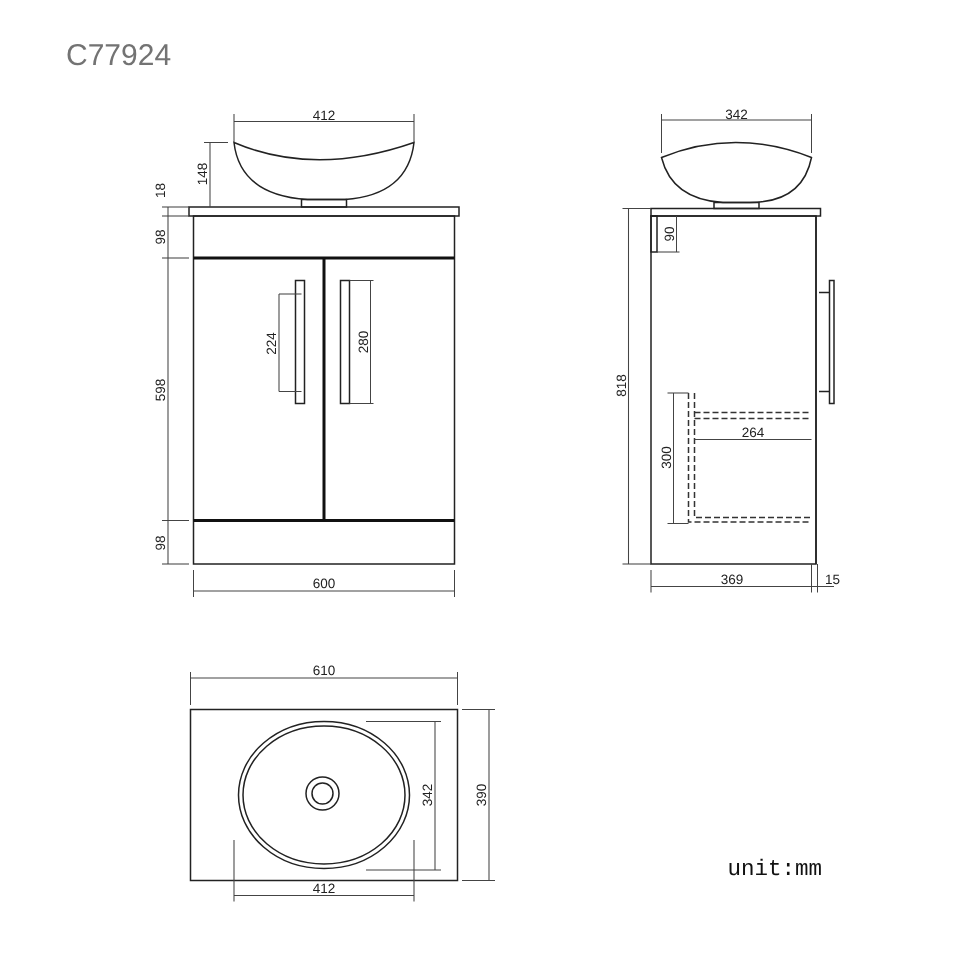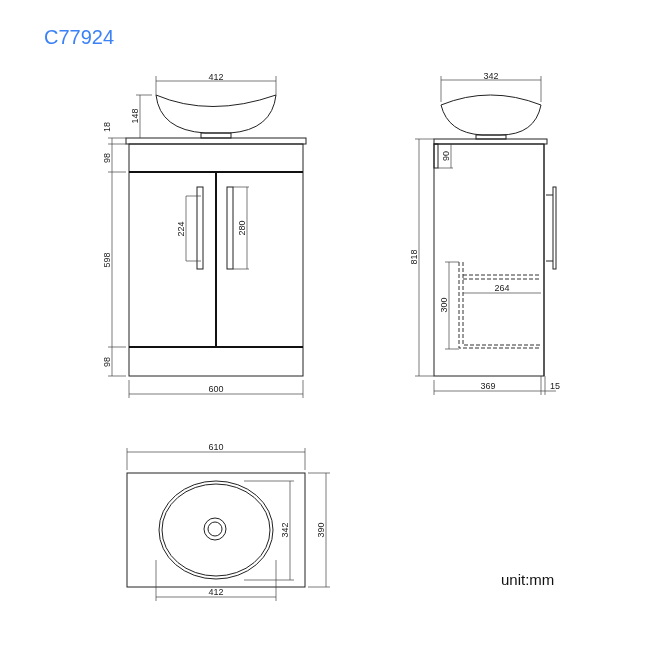--- a/index.html
+++ b/index.html
@@ -1,18 +1,18 @@
 <!DOCTYPE html>
 <html><head>
 <meta charset="utf-8">
 <style>
   html, body { margin:0; padding:0; background:#ffffff; }
   body { width:650px; height:650px; position:relative; overflow:hidden; font-family:"Liberation Sans", sans-serif; }
-  #title { position:absolute; left:44px; top:26px; font-size:20px; color:#3b82f6; font-family:"Liberation Sans", sans-serif; }
-  #unit { position:absolute; left:485px; top:571px; font-size:15px; color:#111; font-family:Liberation Sans, sans-serif;margin-left:16px; }
+  #title { position:absolute; left:44px; top:26px; font-size:20px; color:#737373; font-family:"Liberation Sans", sans-serif; }
+  #unit { position:absolute; left:485px; top:571px; font-size:15px; color:#111; font-family:Liberation Mono, monospace; }
   svg { position:absolute; left:0; top:0; }
   .ln { stroke:#222; stroke-width:1; fill:none; }
   .thk { stroke:#111; stroke-width:2; fill:none; }
   .dim { stroke:#444; stroke-width:0.7; fill:none; }
   .dash { stroke:#333; stroke-width:1; fill:none; stroke-dasharray:4 2; }
   .lbl { font-family:"Liberation Sans", sans-serif; font-size:9px; fill:#222; }
 </style>
 </head>
 <body>
 

